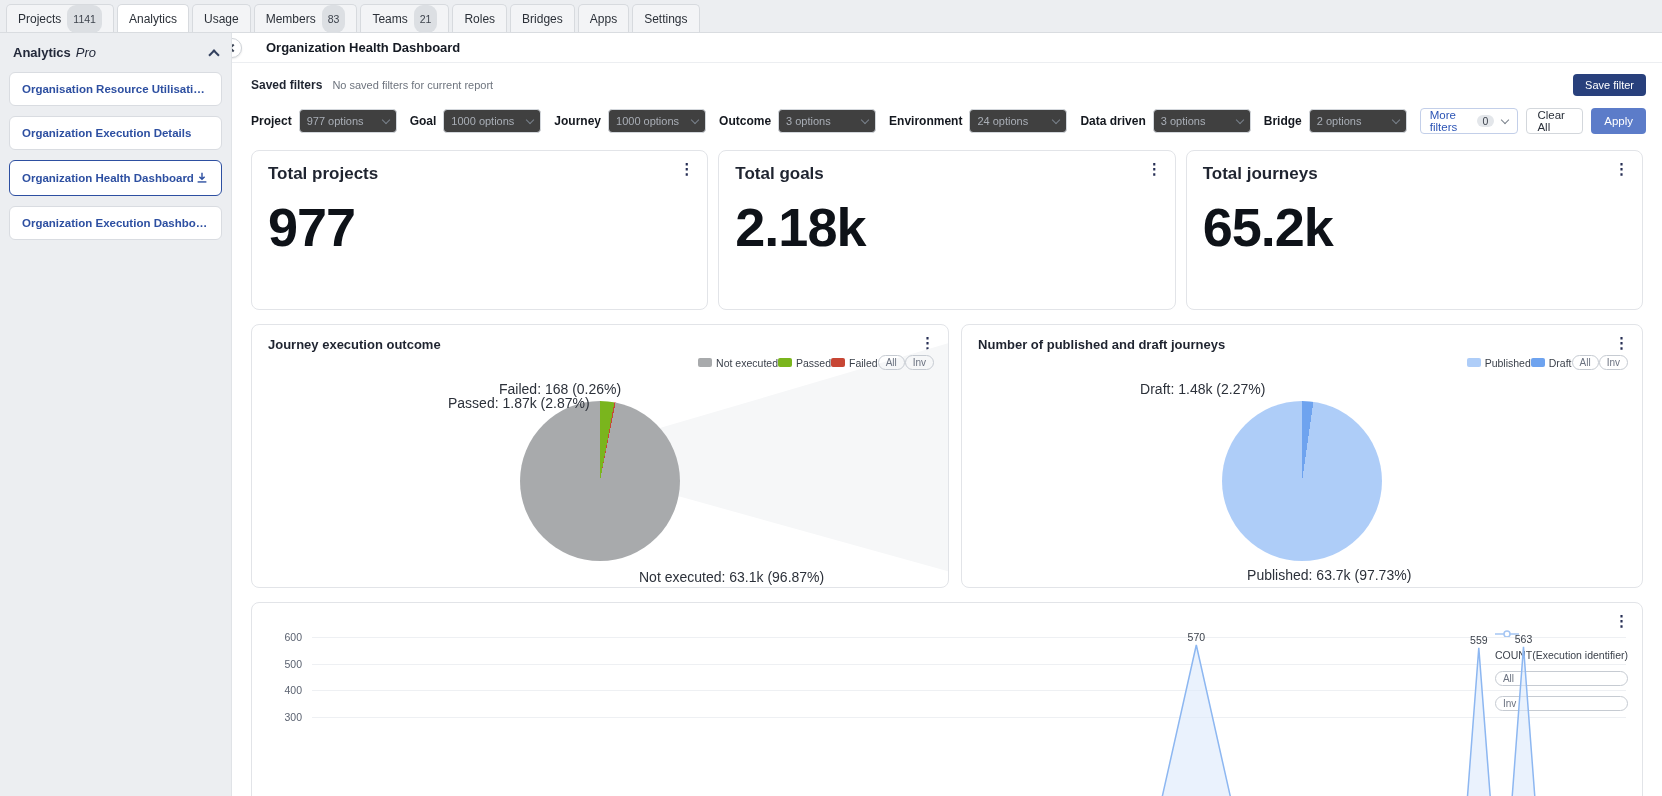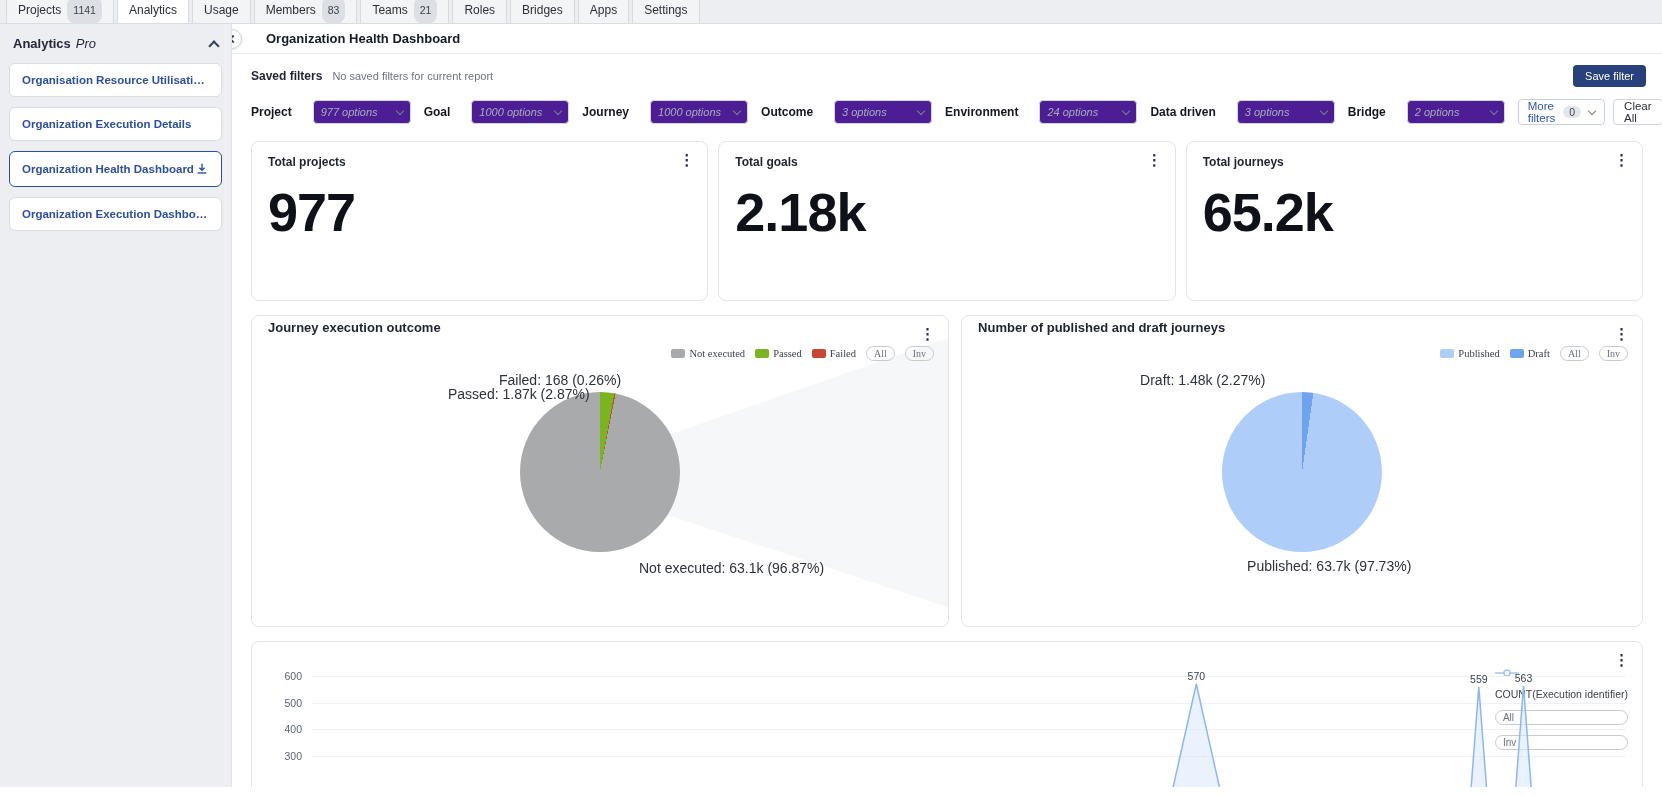--- a/index.html
+++ b/index.html
@@ -1,20 +1,20 @@
 <!DOCTYPE html>
 <html><head>
 <meta charset="utf-8">
 <style>
   * { margin:0; padding:0; box-sizing:border-box; }
   html,body { width:1662px; height:796px; overflow:hidden; background:#fff;
     font-family:"Liberation Sans", sans-serif; color:#1f2430; font-size:12px; }
 
   
-  .tabbar { display:flex; align-items:flex-end; background:#eceef1; height:24px;
+  .tabbar { display:flex; align-items:flex-end; background:#eceef1; height:33px;
     padding:0 0 0 6px; gap:3px; border-bottom:1px solid #d9dce0; }
   .tab { display:flex; align-items:center; gap:6px; background:#f3f4f6;
     border:1px solid #d7dade; border-bottom:none; border-radius:5px 5px 0 0;
     padding:0 11px; height:28px; font-size:12px; color:#2b3038; cursor:pointer; white-space:nowrap; }
   .tab.active { background:#fff; }
   .tab-badge { background:#dcdfe3; border-radius:9px; padding:8px 6px; font-size:10.5px; color:#3d434d; }
 
   
   .shell { display:flex; height:763px; }
   .sidebar { width:232px; flex-shrink:0; background:#eceef1; border-right:1px solid #e0e3e7; padding:10px 9px; }
@@ -39,53 +39,53 @@
   .title-row { display:flex; align-items:center; height:30px; padding-left:34px; border-bottom:1px solid #eceef1; }
   .page-title { font-size:13px; font-weight:700; color:#161b24; }
 
   .saved-row { display:flex; align-items:center; padding:11px 16px 4px 19px;justify-content:flex-end; }
   .saved-label { font-weight:700; font-size:12px; }
   .saved-status { margin-left:10px; color:#6e747e; font-size:11px; }
   .save-filter-btn { margin-left:auto; background:#28407c; color:#fff; font-size:11px; padding:5px 12px;
     border-radius:4px; cursor:pointer; }
 
   .filter-row { display:flex; align-items:center; gap:13px; padding:8px 16px 12px 19px; }
-  .fgroup { display:flex; align-items:center; gap:21px; }
+  .fgroup { display:flex; align-items:center; gap:7px; }
   .flabel { font-weight:700; font-size:12px; color:#14181f; white-space:nowrap; }
-  .fselect { width:98px; height:24px; border:1px solid #d3d7dc; border-radius:4px; background:#4c1d95;
-    display:flex; align-items:center; padding:0 7px; cursor:pointer;font-style:italic; }
+  .fselect { width:98px; height:24px; border:1px solid #d3d7dc; border-radius:4px; background:#404040;
+    display:flex; align-items:center; padding:0 7px; cursor:pointer; }
   .fselect .ph { color:#a9aeb6; font-size:11px; flex:1; white-space:nowrap; overflow:hidden; }
   .chev-down { width:6px; height:6px; border-right:1.5px solid #7a828c; border-bottom:1.5px solid #7a828c;
     transform:rotate(45deg); margin-top:-3px; flex-shrink:0; }
   .filter-right { margin-left:auto; display:flex; align-items:center; gap:8px; }
   .more-filters { display:flex; align-items:center; gap:8px; border:1px solid #c3cfe9; border-radius:4px;
     height:26px; padding:0 9px; background:#fff; cursor:pointer; }
   .mf-label { color:#2c54b5; font-size:11.5px; }
   .mf-count { background:#e3e6ea; border-radius:8px; padding:0 6px; font-size:10.5px; color:#3d434d; }
   .clear-btn { border:1px solid #d3d7dc; background:#fff; border-radius:4px; height:26px; padding:0 10px;
     display:flex; align-items:center; font-size:11.5px; color:#2a303a; cursor:pointer; }
   .apply-btn { background:#5c7cc9; border-radius:4px; height:26px; padding:0 13px; display:flex;
     align-items:center; font-size:11.5px; color:#fff; cursor:pointer; }
 
   .card { background:#fff; border:1px solid #e2e4e8; border-radius:8px; }
   .kebab { position:absolute; top:10px; right:13px; color:#262e54; font-size:15px; font-weight:700;
     cursor:pointer; line-height:1; }
 
   .kpi-row { display:flex; gap:10px; padding:4px 19px 0; }
   .kpi-card { flex:1; height:160px; padding:13px 16px; position:relative; }
-  .kpi-title { font-size:12px; font-weight:700; }
+  .kpi-title { font-size:17px; font-weight:700; }
   .kpi-value { font-size:54px; font-weight:700; color:#0e1218; margin-top:12px; letter-spacing:-1px; }
 
   .charts-row { display:flex; gap:12px; padding:14px 19px 0; }
-  .pie-card { height:312px; position:relative; overflow:hidden; padding:4px 16px; }
+  .pie-card { height:264px; position:relative; overflow:hidden; padding:12px 16px; }
   .pie-card.first { flex:698; }
   .pie-card.second { flex:681; }
   .chart-title { font-size:13px; font-weight:700; }
-  .legend-row { position:absolute; top:30px; right:14px; display:flex; align-items:center; gap:10px;
-    font-size:10.5px; color:#3c424c; z-index:4;font-family:Liberation Serif, serif; }
+  .legend-row { position:absolute; top:30px; right:14px; display:flex; align-items:center; 
+    font-size:10.5px; color:#3c424c; z-index:4; }
   .legend-item { display:flex; align-items:center; gap:4px; cursor:pointer; }
   .swatch { width:14px; height:9px; border-radius:2px; display:inline-block; }
   .pill { border:1px solid #c6cbd2; border-radius:9px; padding:1px 7px; font-size:10px; color:#6b7280; cursor:pointer; }
   .pie { position:absolute; width:160px; height:160px; border-radius:50%; top:76px; left:50%;
     transform:translateX(-50%); z-index:2; cursor:pointer; }
   .callout { position:absolute; font-size:14px; color:#2c313a; z-index:3; white-space:nowrap; }
   .fan { position:absolute; inset:0; z-index:1; background:#f6f7f8;
     clip-path:polygon(50% 46%, 100% 7%, 100% 94%, 50% 57%); }
 
   .line-card { margin:14px 19px 0; padding:10px 16px; height:240px; position:relative; overflow:visible; }

